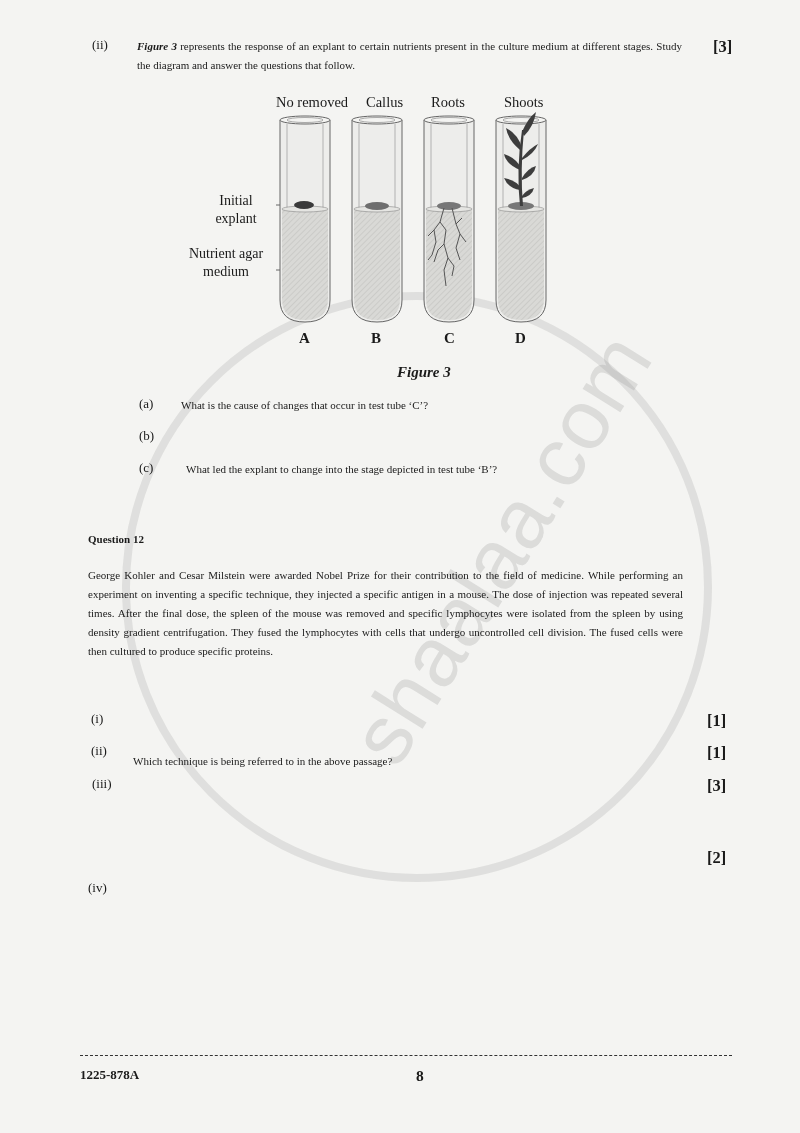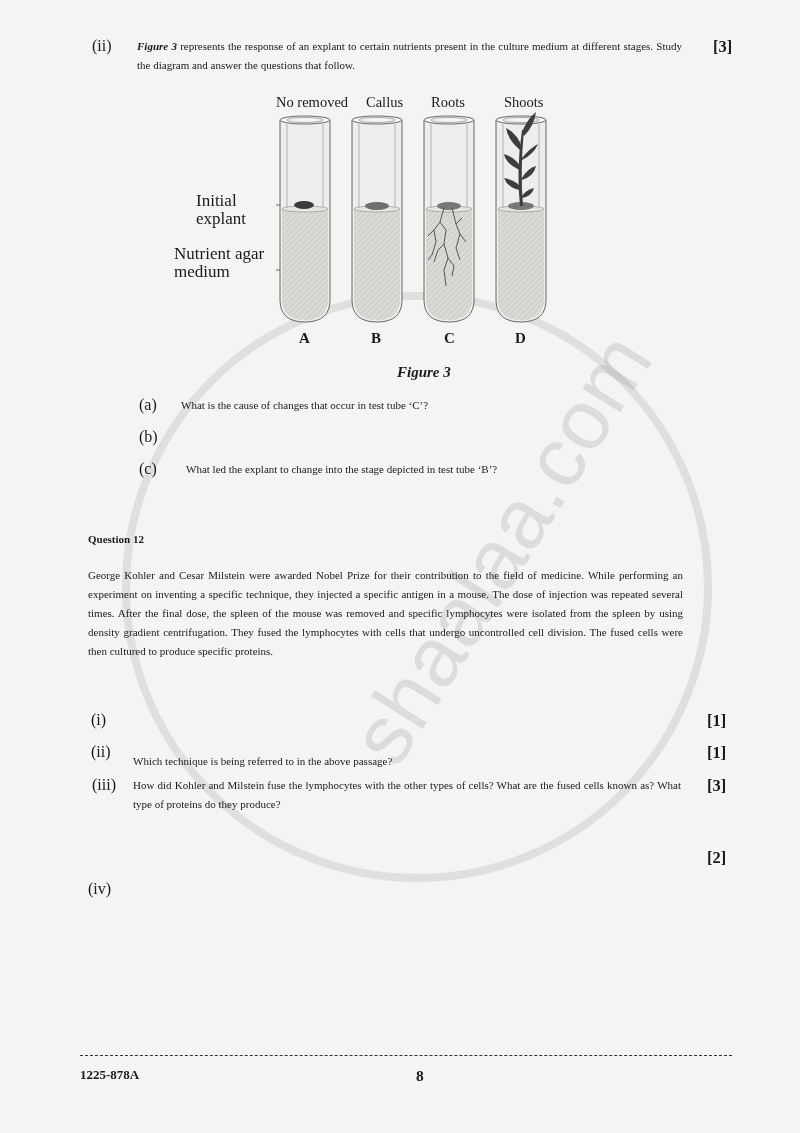--- a/index.html
+++ b/index.html
@@ -30,30 +30,30 @@
       font-size: 84px;
       color: rgba(150,150,150,0.26);
       transform: rotate(-58deg);
       transform-origin: center;
       letter-spacing: 1px;
       pointer-events: none;
       white-space: nowrap;
     }
 
     .txt { position: absolute; font-size: 11px; line-height: 19px; }
-    .num { position: absolute; font-size: 16px; }
+    .num { position: absolute; font-size: 13px; }
     .marks { position: absolute; font-weight: bold; font-size: 16.4px; }
     .just { text-align: justify; text-align-last: left; }
     .it { font-style: italic; }
     .bi { font-weight: bold; font-style: italic; }
     .b { font-weight: bold; }
 
     
     .fig-label { position: absolute; font-size: 14.5px; }
-    .side-label { position: absolute; font-size: 17px; text-align: left; line-height: 18px; }
+    .side-label { position: absolute; font-size: 14px; text-align: center; line-height: 18px; }
     .tube-letter { position: absolute; font-weight: bold; font-size: 15px; }
     .fig-caption { position: absolute; font-style: italic; font-weight: bold; font-size: 15px; }
 
     .footer-rule {
       position: absolute; left: 80px; top: 1055px; width: 652px;
       border-top: 1.5px dashed #333;
     }
     .footer-code { position: absolute; left: 80px; top: 1067px; font-weight: bold; font-size: 13px; }
     .footer-page { position: absolute; left: 416px; top: 1067px; font-weight: bold; font-size: 15.5px; }
   </style>
@@ -177,21 +177,20 @@
   <div class="txt just" style="left:88px; top:566px; width:595px;">George Kohler and Cesar Milstein were awarded Nobel Prize for their contribution to the field of medicine. While performing an experiment on inventing a specific technique, they injected a specific antigen in a mouse. The dose of injection was repeated several times. After the final dose, the spleen of the mouse was removed and specific lymphocytes were isolated from the spleen by using density gradient centrifugation. They fused the lymphocytes with cells that undergo uncontrolled cell division. The fused cells were then cultured to produce specific proteins.</div>
 
   <div class="num" style="left:91px; top:711px;">(i)</div>
   <div class="txt" style="left:133px; top:711px;margin-top:41px;">Which technique is being referred to in the above passage?</div>
   <div class="marks" style="left:707px; top:711px;">[1]</div>
 
   <div class="num" style="left:91px; top:743px;">(ii)</div>
   <div class="marks" style="left:707px; top:743px;">[1]</div>
 
   <div class="num" style="left:92px; top:776px;">(iii)</div>
-  <div class="txt just" style="left:133px; top:776px; width:548px;">How did Kohler and Milstein fuse the lymphocytes with the other types of cells? What are the fused cells known as? What type of proteins do they produce?</div>
   <div class="marks" style="left:707px; top:776px;">[3]</div>
 
   <div class="num" style="left:88px; top:880px;">(iv)</div>
   <div class="marks" style="left:707px; top:848px;">[2]</div>
 
   <div class="footer-rule"></div>
   <div class="footer-code">1225-878A</div>
   <div class="footer-page">8</div>
 
 </div>

